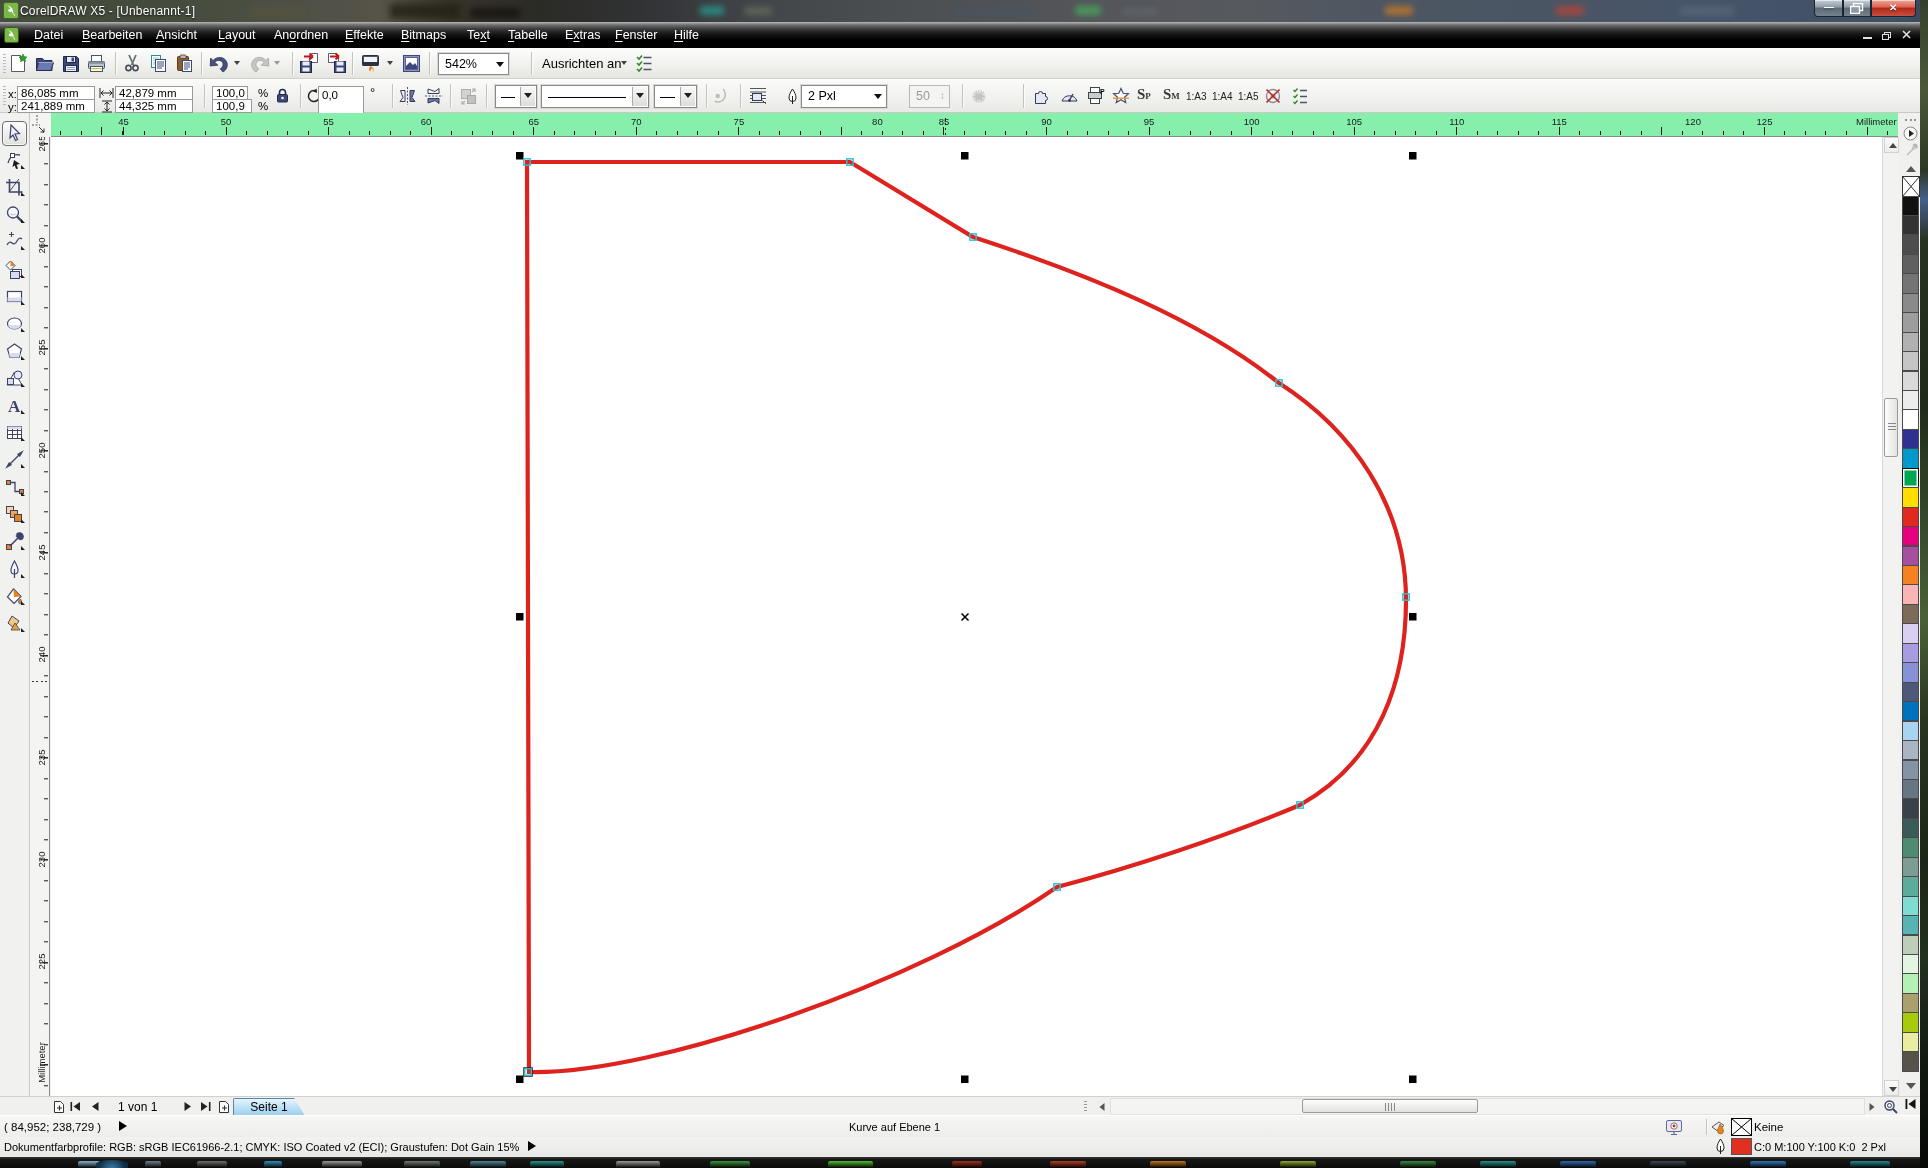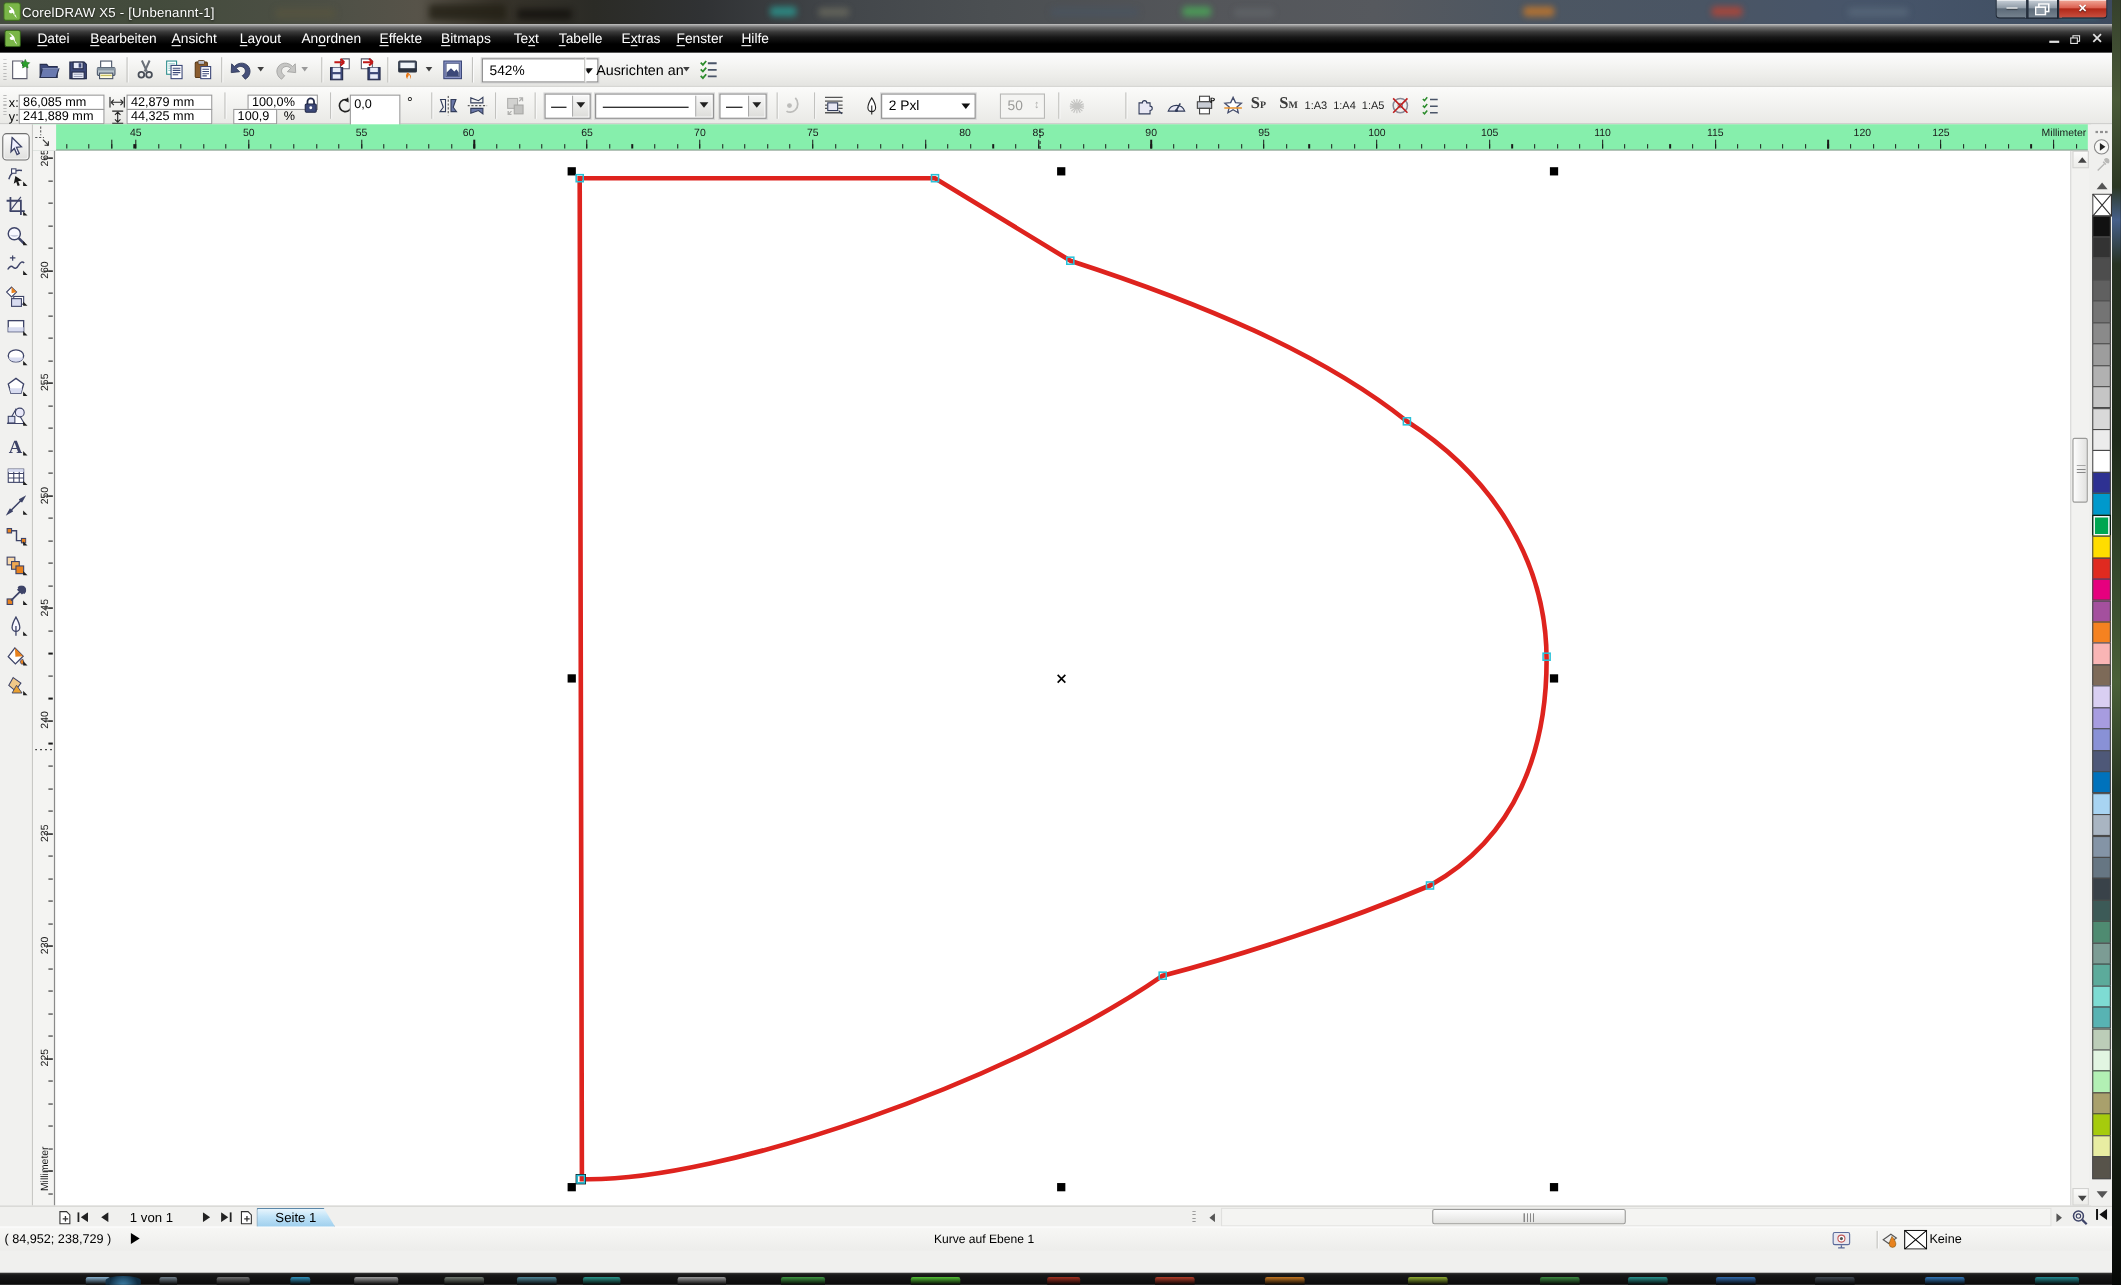--- a/index.html
+++ b/index.html
@@ -203,21 +203,21 @@
 <rect x="2.5" y="9" width="16" height="3.5" fill="#2a3240"></rect>
 <path d="M10.5 13 C8.5 15 8.8 17.5 10.5 19 C9.8 17 12 16.5 11.5 14.5 C13 16 13.5 17.5 12.5 19 C14.5 17.5 14 14.8 10.5 13z" fill="#e87818"></path>
       </svg>
 <div class="ddarrow" style="left:387px;top:13px"></div>
 <svg class="ticon" style="left:401px;top:5px" width="21" height="21" viewBox="0 0 21 21">
 <rect x="2.5" y="2.5" width="16" height="16" fill="#8a94c8" stroke="#3c4878"></rect>
 <rect x="4.5" y="4.5" width="12" height="12" fill="#fff" stroke="#5a648a"></rect>
 <path d="M5 13 l4-4 3 3 2-2 2 3 v3 h-11z" fill="#3c4878"></path>
       </svg>
 <div class="tsep" style="left:429px;top:4px;height:23px"></div>
-<div class="combo" style="left:438px;top:5px;width:106px;height:22px;">
+<div class="combo" style="left:438px;top:5px;width:71px;height:22px;">
 <div style="position:absolute;left:6px;top:3px;font-size:12.5px;">542%</div>
 <div style="position:absolute;right:4px;top:8px;width:0;height:0;border-left:4.5px solid transparent;border-right:4.5px solid transparent;border-top:5.5px solid #101010;"></div>
       </div>
 <div class="tsep" style="left:531px;top:4px;height:23px"></div>
 <div class="abs" style="left:542px;top:8px;font-size:13px;color:#000;">Ausrichten an</div>
 <div class="ddarrow" style="left:621px;top:13px"></div>
 <svg class="ticon" style="left:633px;top:5px" width="20" height="21" viewBox="0 0 20 21">
 <path d="M4 4 l2 2 3-3.5 M4 10 l2 2 3-3.5 M4 16 l2 2 3-3.5" stroke="#2c8c2c" stroke-width="1.6" fill="none"></path>
 <path d="M10.5 4.5 h8 M10.5 10.5 h8 M10.5 16.5 h8" stroke="#4a5568" stroke-width="1.6"></path>
       </svg>
@@ -230,21 +230,21 @@
 <div class="inbox" style="left:17px;top:20px;width:78px;height:14px;">241,889 mm</div>
 <svg class="ticon" style="left:99px;top:9px" width="15" height="10" viewBox="0 0 15 10">
 <path d="M1 0 v10 M14 0 v10 M2 5 h11 m-11 0 l2.5-2.5 m-2.5 2.5 l2.5 2.5 m8.5-2.5 l-2.5-2.5 m2.5 2.5 l-2.5 2.5" stroke="#222" fill="none"></path>
       </svg>
 <div class="inbox" style="left:115px;top:7px;width:78px;height:14px;">42,879 mm</div>
 <svg class="ticon" style="left:101px;top:21px" width="12" height="13" viewBox="0 0 12 13">
 <path d="M1 1 h10 M1 12 h10 M6 2 v9 m0-9 l-2.5 2.5 m2.5-2.5 l2.5 2.5 m-2.5 6.5 l-2.5-2.5 m2.5 2.5 l2.5-2.5" stroke="#222" fill="none"></path>
       </svg>
 <div class="inbox" style="left:115px;top:20px;width:78px;height:14px;">44,325 mm</div>
 <div class="tsep" style="left:204px;top:5px;height:24px"></div>
-<div class="inbox" style="left:212px;top:7px;width:64px;height:14px;margin-left:13px;">100,0</div>
+<div class="inbox" style="left:212px;top:7px;width:36px;height:14px;">100,0</div>
 <div class="plabel" style="left:258px;top:8px">%</div>
 <div class="inbox" style="left:212px;top:20px;width:40px;height:14px;">100,9</div>
 <div class="plabel" style="left:258px;top:21px">%</div>
 <svg class="ticon" style="left:276px;top:9px" width="13" height="15" viewBox="0 0 13 15">
 <rect x="1.5" y="6.5" width="10" height="7.5" rx="1" fill="#3c4878" stroke="#232a48"></rect>
 <path d="M3.5 6.5 V4.5 a3 3 0 0 1 6 0 V6.5" fill="none" stroke="#232a48" stroke-width="1.6"></path>
 <circle cx="6.5" cy="10" r="1.3" fill="#fff"></circle>
       </svg>
 <div class="tsep" style="left:300px;top:5px;height:24px"></div>
 <svg class="ticon" style="left:307px;top:9px" width="15" height="16" viewBox="0 0 15 16">
@@ -591,20 +591,30 @@
 <div class="tsep" style="left:1706px;top:3px;height:16px"></div>
 <svg class="abs" style="left:1709px;top:3px" width="20" height="17" viewBox="0 0 20 17">
 <path d="M3 8 L10 3 L15 6.5 L8 11.5z" fill="#f0f0f0" stroke="#555"></path>
 <path d="M10 3 C12 5.5 13.5 8 13.5 10 a3 3 0 1 1 -6 0 C7.5 8 9 5.5 10 3z" fill="#e8821e" stroke="#8a5a10" stroke-width=".6" transform="translate(1,2)"></path>
       </svg>
 <svg class="abs" style="left:1731px;top:2px" width="21" height="18" viewBox="0 0 21 18">
 <rect x="0.5" y="0.5" width="20" height="17" fill="#fff" stroke="#000"></rect>
 <path d="M0.5 0.5 L20.5 17.5 M20.5 0.5 L0.5 17.5" stroke="#000" stroke-width="1"></path>
       </svg>
 <div class="stext" style="left:1754px;top:5px;">Keine</div>
+</div>
+<div id="status2" class="abs">
+<div class="stext" style="left:4px;top:4px;font-size:11px;">Dokumentfarbprofile: RGB: sRGB IEC61966-2.1; CMYK: ISO Coated v2 (ECI); Graustufen: Dot Gain 15%</div>
+<div class="abs" style="left:528px;top:4px;width:0;height:0;border-top:5.5px solid transparent;border-bottom:5.5px solid transparent;border-left:8px solid #000;"></div>
+<svg class="abs" style="left:1714px;top:1px" width="13" height="17" viewBox="0 0 13 17">
+<path d="M6.5 1 C8.5 4 10 7 10 10 a3.5 3.5 0 1 1 -7 0 C3 7 4.5 4 6.5 1z" fill="#fff" stroke="#222"></path>
+<path d="M6.5 8 v8" stroke="#222"></path>
+      </svg>
+<div class="abs" style="left:1731px;top:1px;width:21px;height:17px;background:#e03020;border:1px solid #555;"></div>
+<div class="stext" style="left:1754px;top:4px;font-size:11px;">C:0 M:100 Y:100 K:0&nbsp;&nbsp;2 Pxl</div>
 </div>
 <div id="palette" class="abs">
 <div class="abs" style="left:4px;top:6px;width:11px;height:2px;background:repeating-linear-gradient(90deg,#909090 0 2px,transparent 2px 4.5px);"></div>
 <svg class="abs" style="left:2px;top:13px" width="15" height="15" viewBox="0 0 15 15">
 <circle cx="7.5" cy="7.5" r="6.5" fill="#f8f8f6" stroke="#888"></circle>
 <path d="M6 4 L11 7.5 L6 11z" fill="#222"></path>
       </svg>
 <svg class="abs" style="left:3px;top:30px" width="14" height="15" viewBox="0 0 14 15">
 <path d="M3 12 L9 6 M8 4 l2.5 2.5 M9.5 2 a1.8 1.8 0 0 1 3 3 l-1.5-.5 -1-1z" stroke="#b8b8b6" stroke-width="1.3" fill="#b8b8b6"></path>
       </svg>

